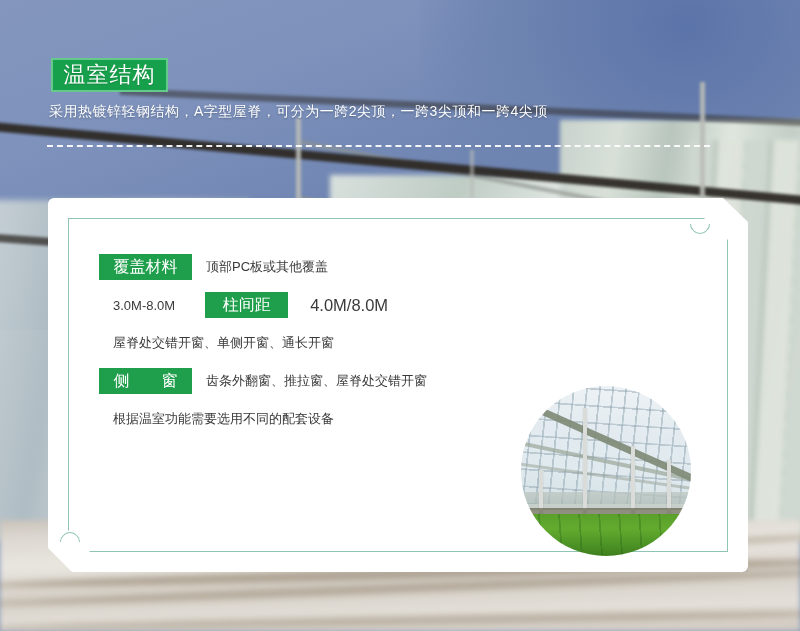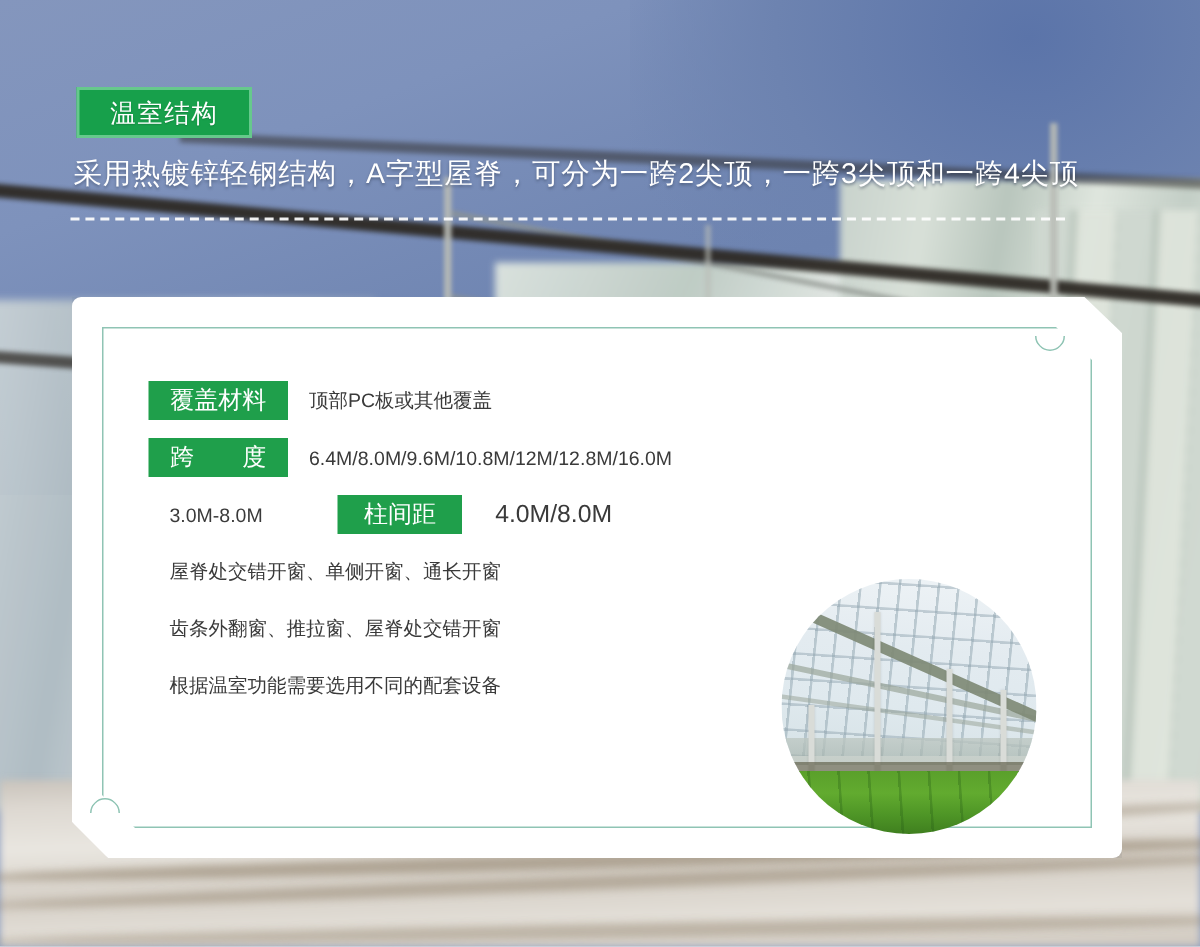--- a/index.html
+++ b/index.html
@@ -65,26 +65,26 @@
   .furrow.f3{left:300px;top:560px;width:560px;height:8px;transform:rotate(-3deg);opacity:.45;}
   .furrow.f4{left:-20px;top:623px;width:880px;height:10px;transform:rotate(-1deg);opacity:.4;}
 
   
   .hdr{position:absolute;left:0;top:0;width:800px;}
   .hdr-badge{
     position:absolute;left:51px;top:58px;width:117px;height:34px;
     box-sizing:border-box;
     background:#17a04b;border:2px solid #66c98c;
     display:flex;align-items:center;justify-content:center;
-    color:#ffffff;font-size:17px;letter-spacing:1px;
+    color:#ffffff;font-size:22px;letter-spacing:1px;
     text-shadow:0 1px 1px rgba(0,0,0,.18);
   }
   .hdr-sub{
     position:absolute;left:49px;top:103px;width:700px;
-    color:#ffffff;font-size:19px;letter-spacing:.5px;
+    color:#ffffff;font-size:14px;letter-spacing:.5px;
     text-shadow:0 1px 2px rgba(40,50,70,.45);
     white-space:nowrap;
   }
   .hdr-dash{
     position:absolute;left:47px;top:145px;width:663px;height:0;
     border-top:2px dashed #ffffff;opacity:.92;
   }
 
   
   .card{
@@ -117,21 +117,21 @@
     width:93px;height:26px;flex:0 0 93px;
     background:#1f9f4b;color:#ffffff;
     display:flex;align-items:center;justify-content:center;
     font-size:16px;letter-spacing:0;
     box-sizing:border-box;
   }
   .val{
     margin-left:14px;color:#3a3a3a;font-size:13px;white-space:nowrap;
   }
   .tag2{
-    width:83px;height:26px;flex:0 0 83px;margin-left:50px;
+    width:83px;height:26px;flex:0 0 83px;margin-left:30px;
     background:#1f9f4b;color:#ffffff;
     display:flex;align-items:center;justify-content:center;
     font-size:16px;box-sizing:border-box;
   }
   .val2{margin-left:22px;color:#3a3a3a;font-size:16.5px;white-space:nowrap;}
 
   
   .circle{
     position:absolute;left:521px;top:386px;width:170px;height:170px;
     border-radius:50%;overflow:hidden;
@@ -197,36 +197,33 @@
   <div class="bevel tr"></div>
   <div class="bevel bl"></div>
 
   <div class="spec">
 
     <div class="spec-row">
       <div class="tag">覆盖材料</div>
       <div class="val">顶部PC板或其他覆盖</div>
     </div>
 
-    <div class="spec-row">
-      <div class="tag">跨　　度</div>
-      <div class="val">6.4M/8.0M/9.6M/10.8M/12M/12.8M/16.0M</div>
-    </div>
 
     <div class="spec-row">
       <div class="val">3.0M-8.0M</div>
       <div class="tag2">柱间距</div>
       <div class="val2">4.0M/8.0M</div>
     </div>
 
     <div class="spec-row">
       <div class="val">屋脊处交错开窗、单侧开窗、通长开窗</div>
     </div>
 
     <div class="spec-row">
+      <div class="tag">侧　　窗</div>
       <div class="val">齿条外翻窗、推拉窗、屋脊处交错开窗</div>
     </div>
 
     <div class="spec-row">
       <div class="val">根据温室功能需要选用不同的配套设备</div>
     </div>
 
   </div>
 
   <div class="circle">

